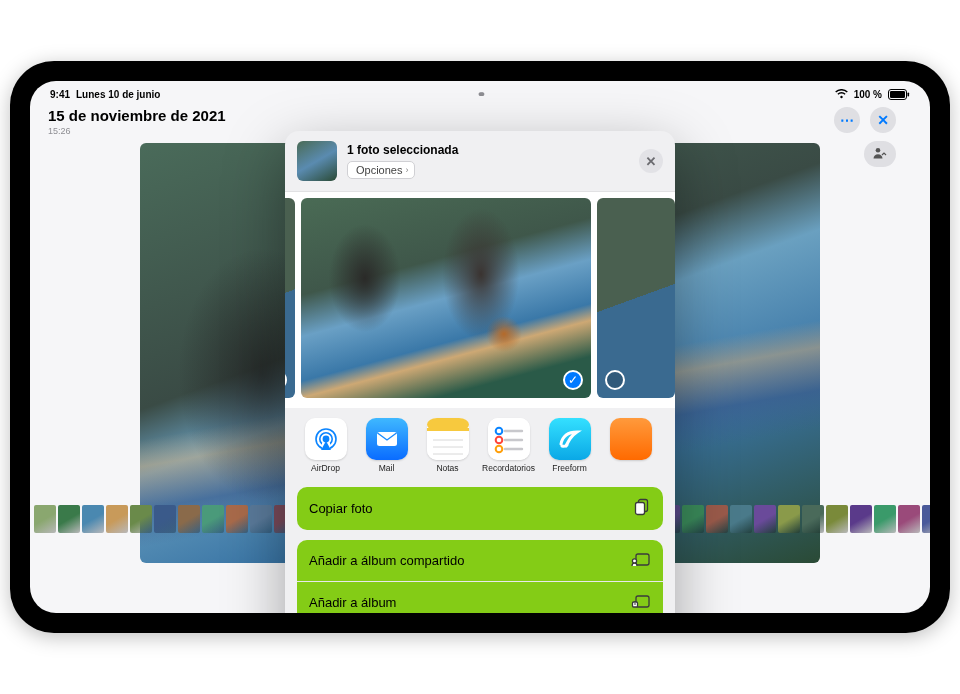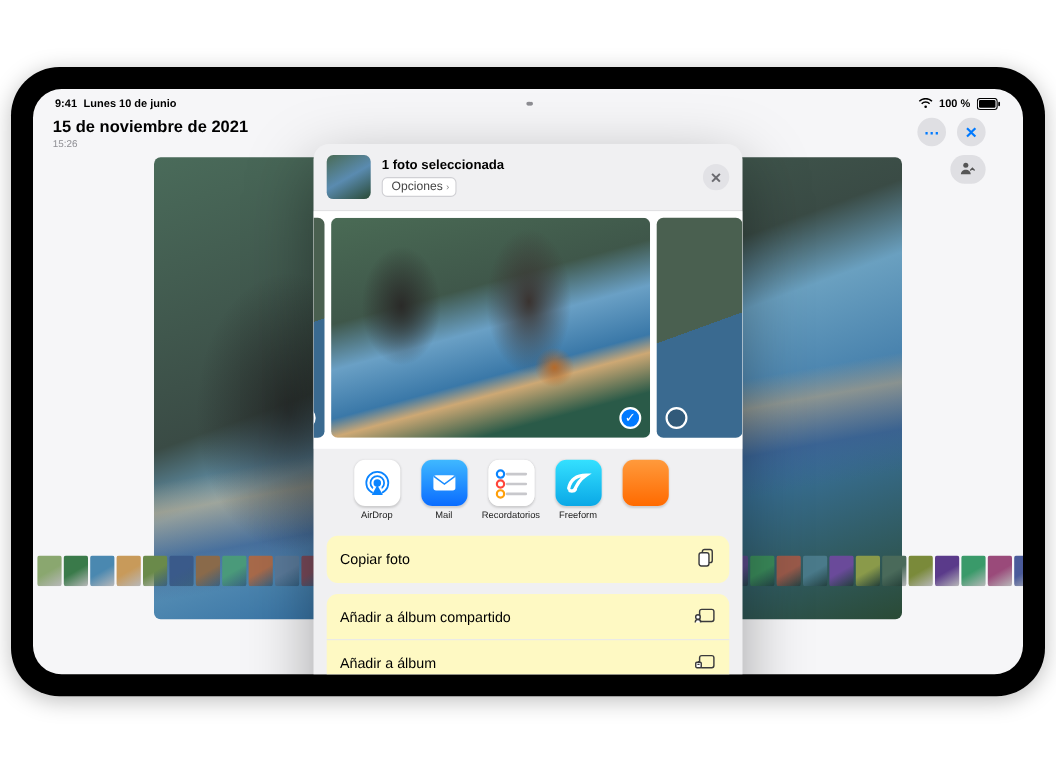--- a/index.html
+++ b/index.html
@@ -142,40 +142,40 @@
   .pv-a { background: linear-gradient(160deg,#4a6050 0 50%,#3a6a90 50% 100%);}
   .pv-b { background:
       radial-gradient(ellipse 60px 90px at 22% 40%, #2a2a28 0%, transparent 60%),
       radial-gradient(ellipse 70px 120px at 62% 38%, #3a3330 0%, transparent 55%),
       radial-gradient(circle 30px at 70% 68%, #b56a2a 0%, transparent 60%),
       linear-gradient(165deg,#4a6b55 0%, #3f574a 35%, #6aa0c5 50%, #3a78a8 66%, #cda874 72%, #2a5a48 85%);
   }
   .pv-c { background: linear-gradient(160deg,#4a6050 0 50%,#3a6a90 50% 100%);}
   
   .app-row {
-    display:flex; gap:8px; padding:10px 6px 6px 31px;
+    display:flex; gap:8px; padding:10px 6px 6px 14px;
     overflow:hidden;
   }
   .app {
     width:53px; flex:none;
     display:flex; flex-direction:column; align-items:center; gap:3px;
   }
   .app-icon {
     width:42px; height:42px; border-radius:10px;
     display:flex; align-items:center; justify-content:center;
     box-shadow: 0 1px 2px rgba(0,0,0,.15);
   }
   .app-label { font-size:8.5px; color:#222; text-align:center; white-space:nowrap; }
   
   .actions {
     margin:8px 12px 0 12px;
     display:flex; flex-direction:column; gap:10px;
   }
   .action-group {
-    background:#fef9c3; border-radius:10px; overflow:hidden;
+    background:#84cc16; border-radius:10px; overflow:hidden;
   }
   .action-item {
     display:flex; align-items:center; justify-content:space-between;
     padding:11px 12px;
     font-size:13px; color:#000;
     border-top:1px solid #e8e8ea;
   }
   .action-group .action-item:first-child { border-top:none; }
   .action-item .trail-icon { color:#3a3a3c; }
 </style>
@@ -329,20 +329,33 @@
                 <rect x="3" y="6" width="20" height="14" rx="2.5" fill="#fff"></rect>
                 <path d="M3.5 7 L13 14 L22.5 7" fill="none" stroke="#1a8cff" stroke-width="1.4"></path>
               </svg>
             </div>
             <div class="app-label">Mail</div>
           </div>
           <div class="app">
             <div class="app-icon" style="background: rgb(255, 255, 255);">
               <svg width="42" height="42" viewBox="0 0 42 42">
                 <rect width="42" height="42" rx="10" fill="#fff"></rect>
+                <rect width="42" height="13" rx="10" fill="#f7c93e"></rect>
+                <rect y="10" width="42" height="3" fill="#f7c93e"></rect>
+                <line x1="6" y1="22" x2="36" y2="22" stroke="#d8d8d8"></line>
+                <line x1="6" y1="29" x2="36" y2="29" stroke="#d8d8d8"></line>
+                <line x1="6" y1="36" x2="36" y2="36" stroke="#d8d8d8"></line>
+              </svg>
+            </div>
+            <div class="app-label">Notas</div>
+          </div>
+          <div class="app">
+            <div class="app-icon" style="background: rgb(255, 255, 255);">
+              <svg width="42" height="42" viewBox="0 0 42 42">
+                <rect width="42" height="42" rx="10" fill="#fff"></rect>
                 <circle cx="11" cy="13" r="3.3" fill="none" stroke="#0a84ff" stroke-width="2"></circle>
                 <circle cx="11" cy="22" r="3.3" fill="none" stroke="#ff453a" stroke-width="2"></circle>
                 <circle cx="11" cy="31" r="3.3" fill="none" stroke="#ff9f0a" stroke-width="2"></circle>
                 <line x1="17" y1="13" x2="34" y2="13" stroke="#c8c8cc" stroke-width="2.4" stroke-linecap="round"></line>
                 <line x1="17" y1="22" x2="34" y2="22" stroke="#c8c8cc" stroke-width="2.4" stroke-linecap="round"></line>
                 <line x1="17" y1="31" x2="34" y2="31" stroke="#c8c8cc" stroke-width="2.4" stroke-linecap="round"></line>
               </svg>
             </div>
             <div class="app-label">Recordatorios</div>
           </div>

